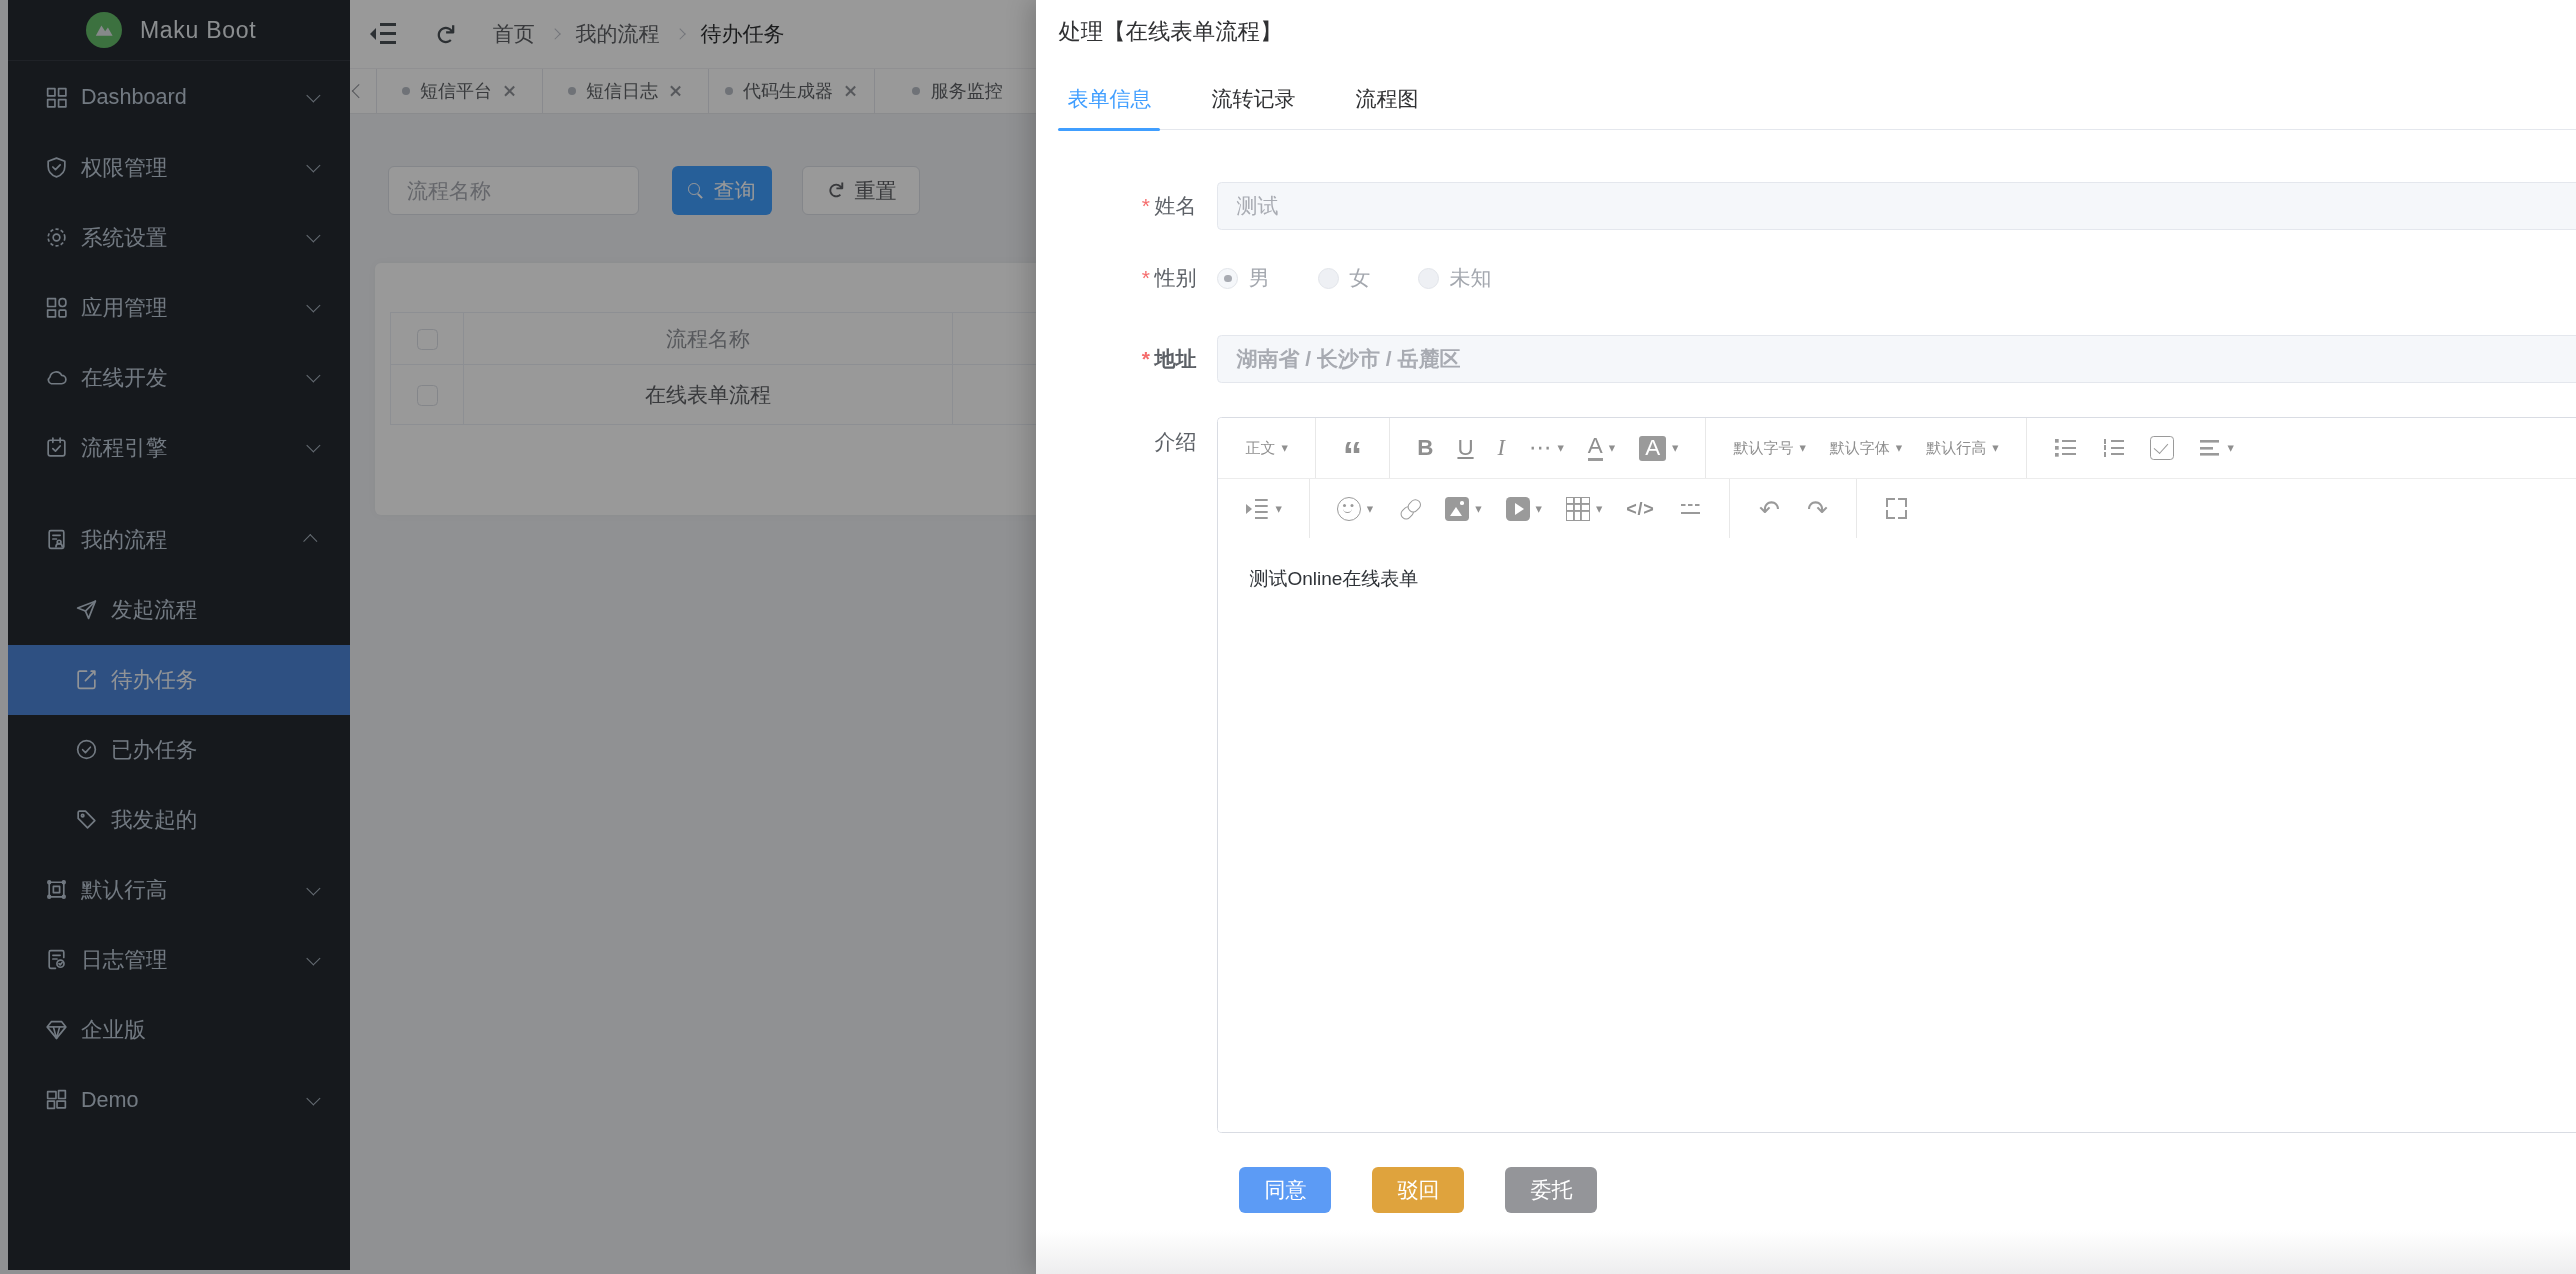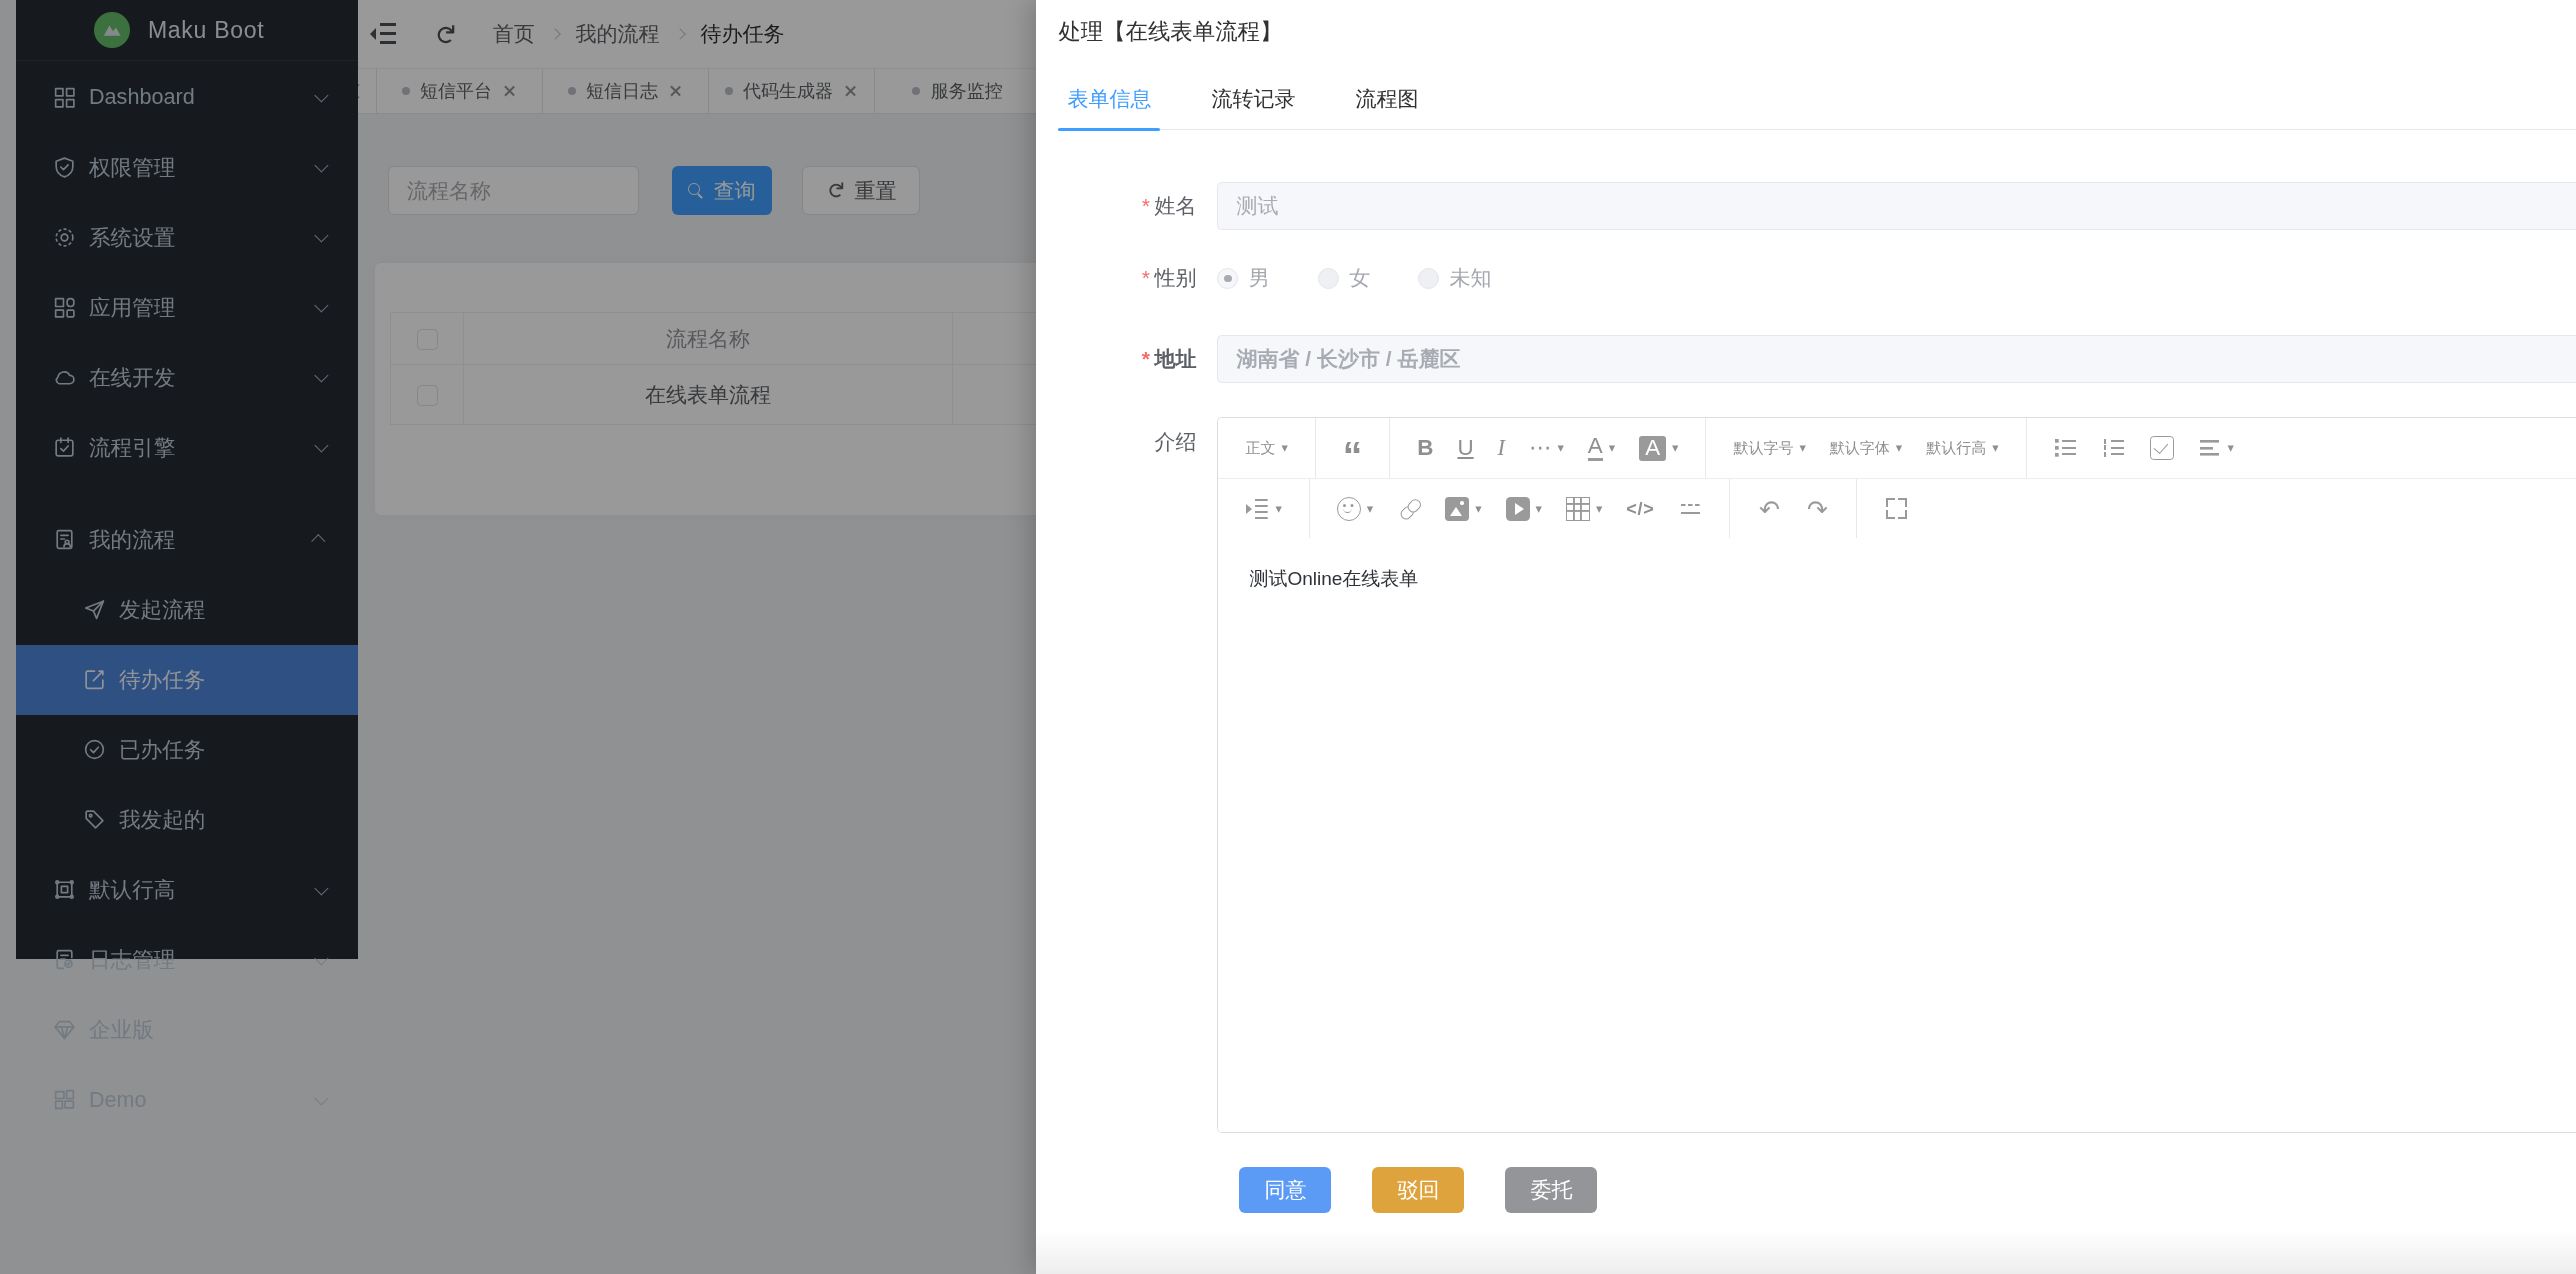--- a/index.html
+++ b/index.html
@@ -1,21 +1,21 @@
 <!DOCTYPE html>
 <html style="font-size:12px"><head>
 <meta charset="utf-8">
 <style>
   *{margin:0;padding:0;box-sizing:border-box;}
   html,body{width:2576px;height:1275px;overflow:hidden;background:#f0f2f5;
     font-family:"Liberation Sans","DejaVu Sans",sans-serif;}
   .page{position:relative;width:2576px;height:1275px;}
 
   
-  .sidebar{position:absolute;left:16px;top:0;width:342px;height:959px;background:#262b31;z-index:10;}
+  .sidebar{position:absolute;left:8px;top:0;width:342px;height:1270px;background:#262b31;z-index:10;}
   .logo{display:flex;align-items:center;height:60px;padding-left:78px;}
   .logo-circle{width:36px;height:36px;border-radius:50%;background:#64bd6a;display:flex;align-items:center;justify-content:center;}
   .logo-title{margin-left:18px;font-size:23px;color:#e7ebef;letter-spacing:0.7px;}
   .logo-div{height:0.7px;background:#343a41;}
   .menu{padding-top:1.5px;}
   .mi{display:flex;align-items:center;height:70px;padding:0 33px 0 36px;color:#bfcbd9;cursor:pointer;}
   .mi .ml{margin-left:12px;font-size:21.6px;flex:1;}
   .mi.sub{padding-left:66px;}
   .mi.group-head{margin-top:22.4px;}
   .mi.active{background:#4d86d9;color:#f2f6fb;}

